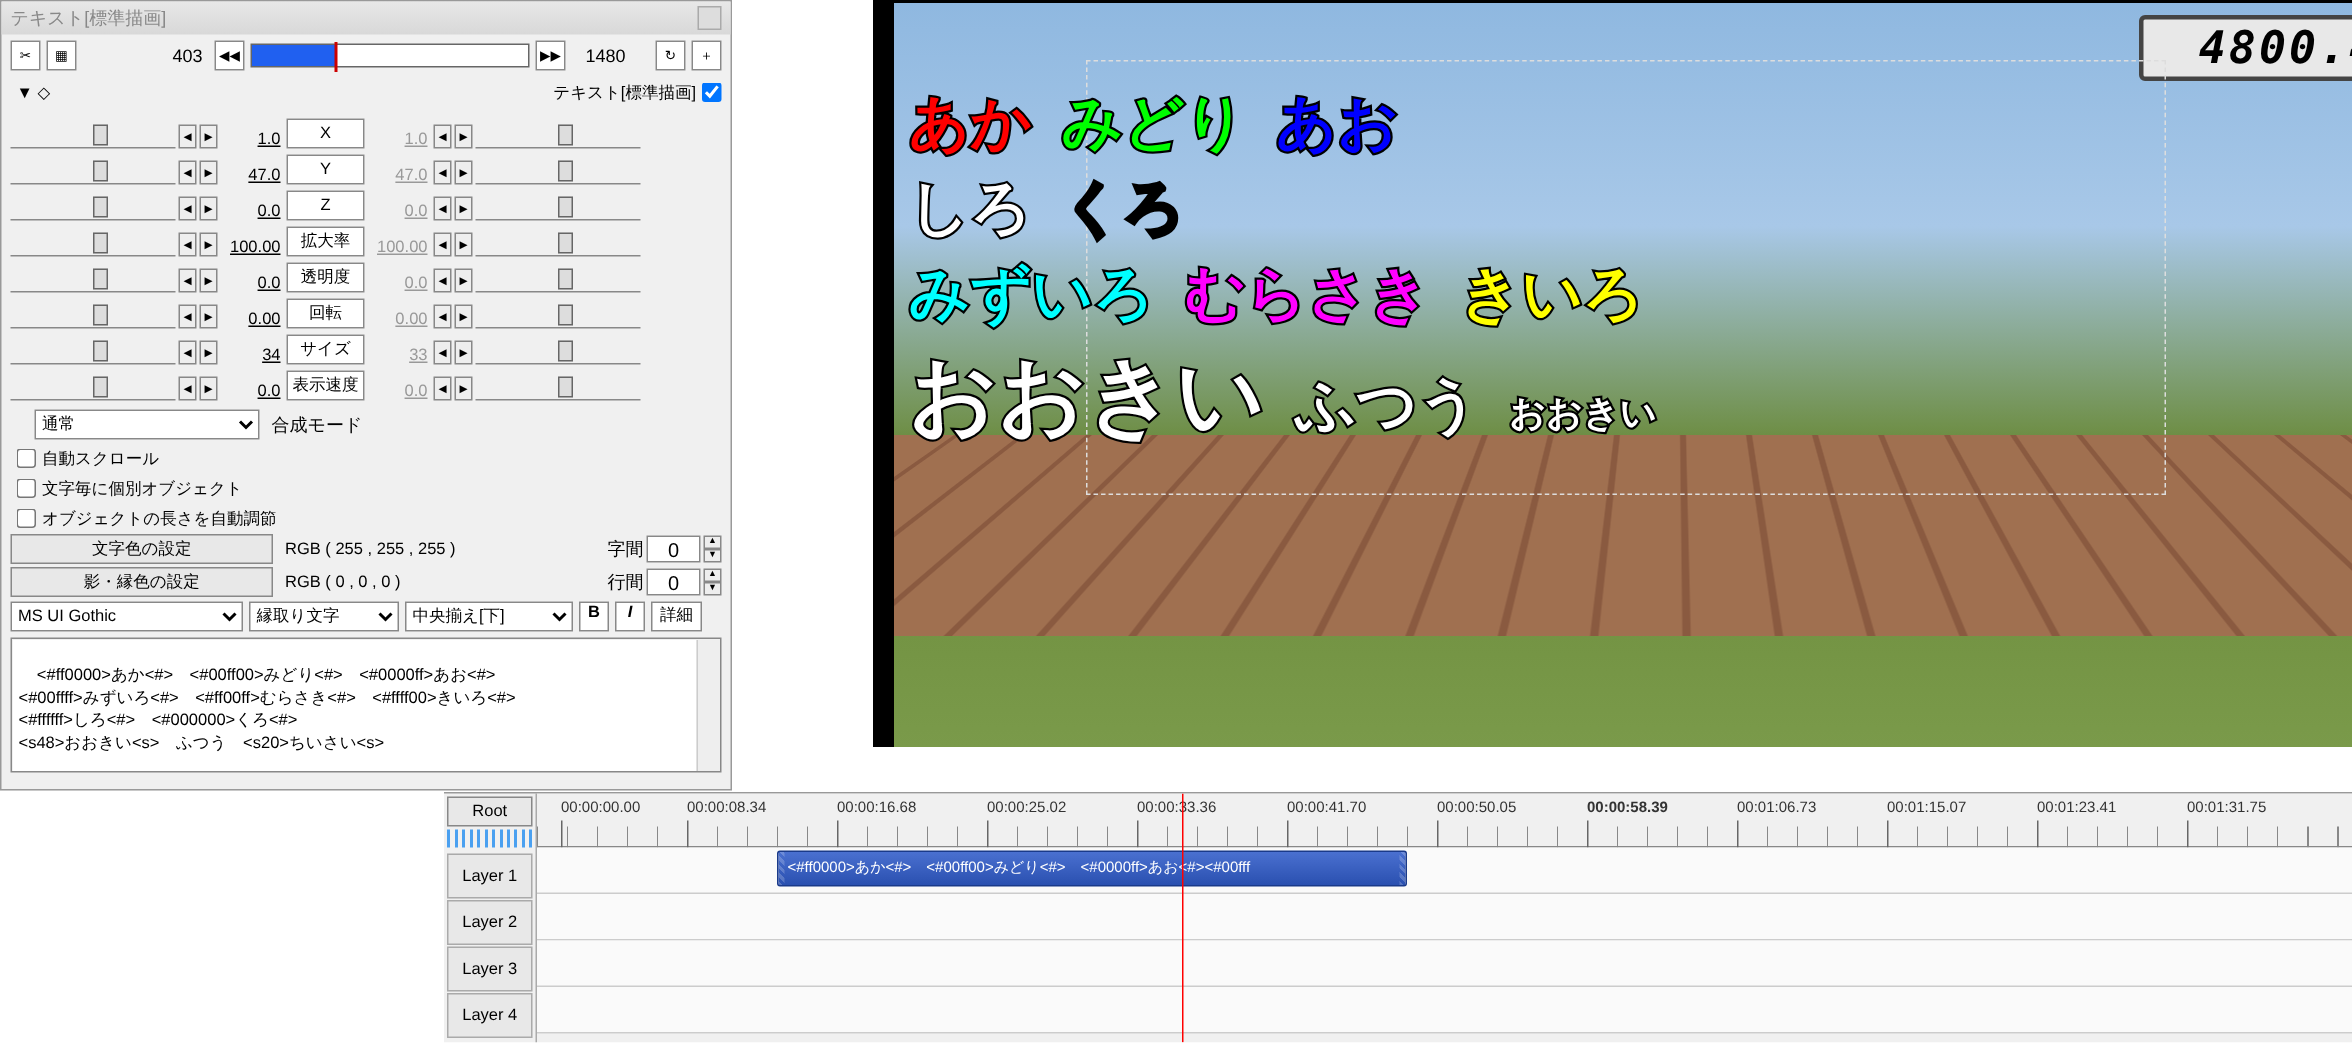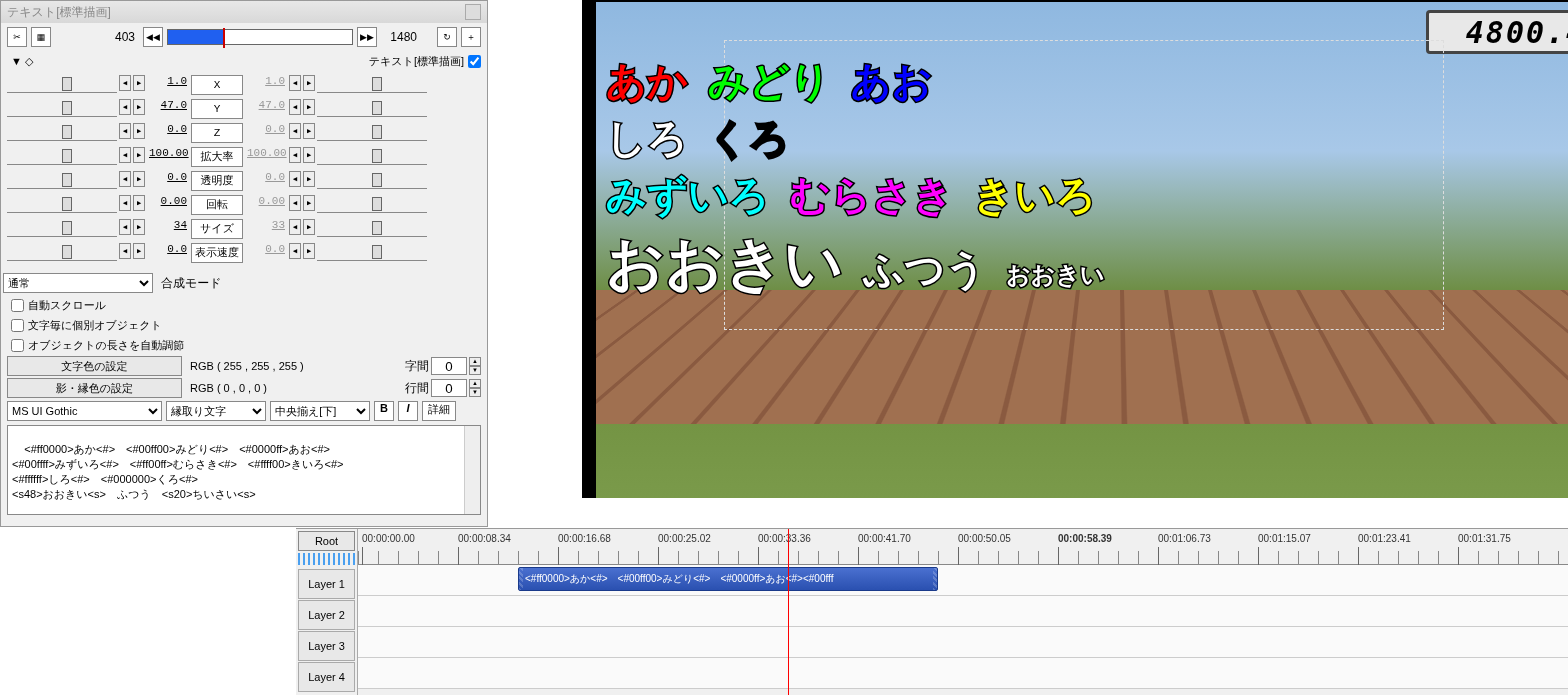--- a/index.html
+++ b/index.html
@@ -13,29 +13,29 @@
 .toolbar-row { height: 28px; display: flex; align-items: center; padding: 2px 6px; gap: 4px; }
 .tb-btn { width: 20px; height: 20px; border: 1px solid #888; background: #fff; display: inline-flex; align-items: center; justify-content: center; font-size: 9px; cursor: pointer; }
 .frame-num { width: 40px; text-align: right; padding-right: 4px; }
 .frame-slider { flex: 1; height: 16px; background: linear-gradient(to right, #2060f0 0%, #2060f0 30%, #fff 30%); border: 1px solid #666; position: relative; }
 .frame-slider::after { content:''; position:absolute; left:30%; top:-2px; width:2px; height:20px; background:#c00; }
 
 .sub-toolbar { height: 20px; display: flex; align-items: center; justify-content: flex-end; padding: 0 6px; gap: 4px; font-size: 11px; }
 .sub-toolbar .dd { font-size: 11px; }
 
 .param-grid { padding: 4px 6px; }
-.param-row { display: flex; align-items: flex-start; height: 24px; gap: 2px; font-family: Liberation Mono, monospace; }
+.param-row { display: flex; align-items: flex-end; height: 24px; gap: 2px; }
 .slider { width: 110px; height: 18px; position: relative; border-bottom: 1px solid #888; }
 .slider::before { content:''; position:absolute; left:50%; top:2px; width:8px; height:12px; background:#ddd; border:1px solid #666; }
 .spin-btn { width: 12px; height: 16px; border: 1px solid #888; background: #eee; font-size: 7px; display: flex; align-items: center; justify-content: center; cursor: pointer; }
 .val { width: 42px; text-align: right; text-decoration: underline; padding: 0 2px; font-size: 11px; }
 .val.gray { color: #999; }
 .param-btn { width: 52px; height: 20px; border: 1px solid #888; background: #fff; text-align: center; font-size: 11px; line-height: 18px; cursor: pointer; }
 
-.combo-row { height: 24px; display: flex; align-items: center; padding: 2px 2px; gap: 8px; }
+.combo-row { height: 24px; display: flex; align-items: center; padding: 2px 22px; gap: 8px; }
 select { height: 20px; font-size: 11px; border: 1px solid #888; background: #fff; }
 .check-row { height: 20px; display: flex; align-items: center; padding: 2px 10px; gap: 4px; font-size: 11px; }
 
 .color-row { display: flex; height: 22px; align-items: center; }
 .color-btn { width: 175px; height: 20px; border: 1px solid #888; background: #e8e8e8; text-align: center; font-size: 11px; line-height: 18px; cursor: pointer; }
 .color-val { flex: 1; padding-left: 8px; font-size: 11px; }
 .spacing { display: flex; align-items: center; gap: 2px; }
 .spacing input { width: 36px; height: 18px; text-align: center; border: 1px solid #888; }
 .spinv { display: flex; flex-direction: column; }
 .spinv .sb { width: 12px; height: 9px; border: 1px solid #888; background: #eee; font-size: 6px; text-align: center; line-height: 7px; cursor: pointer; }
@@ -241,21 +241,21 @@
             <div class="sb">▲</div>
             <div class="sb">▼</div>
           </div>
       </div>
     </div>
   </div>
 
   <div class="font-row">
     <select style="width:155px"><option>MS UI Gothic</option></select>
     <select style="width:100px"><option>縁取り文字</option></select>
-    <select style="width:100px"><option>中央揃え[下]</option></select>
+    <select style="width:112px"><option>中央揃え[下]</option></select>
     <div class="bi-btn">B</div>
     <div class="bi-btn" style="font-style:italic">I</div>
     <div class="detail-btn">詳細</div>
   </div>
 
   <div class="text-area">
     <span style="white-space:pre-wrap">&lt;#ff0000&gt;あか&lt;#&gt;　&lt;#00ff00&gt;みどり&lt;#&gt;　&lt;#0000ff&gt;あお&lt;#&gt;
 &lt;#00ffff&gt;みずいろ&lt;#&gt;　&lt;#ff00ff&gt;むらさき&lt;#&gt;　&lt;#ffff00&gt;きいろ&lt;#&gt;
 &lt;#ffffff&gt;しろ&lt;#&gt;　&lt;#000000&gt;くろ&lt;#&gt;
 &lt;s48&gt;おおきい&lt;s&gt;　ふつう　&lt;s20&gt;ちいさい&lt;s&gt;</span>
@@ -288,21 +288,21 @@
     <div id="layer-labels">
         <div class="layer-label">Layer 1</div>
         <div class="layer-label">Layer 2</div>
         <div class="layer-label">Layer 3</div>
         <div class="layer-label">Layer 4</div>
       </div>
   </div>
   <div class="tl-body">
     <div class="ruler" id="ruler">
       <div class="minor-ticks"></div>
-    <div class="tick" style="left: 4px;">00:00:00.00</div>
+    <div class="tick" style="left: 16px;">00:00:00.00</div>
         <div class="tick" style="left: 100px;">00:00:08.34</div>
         <div class="tick" style="left: 200px;">00:00:16.68</div>
         <div class="tick" style="left: 300px;">00:00:25.02</div>
         <div class="tick" style="left: 400px;">00:00:33.36</div>
         <div class="tick" style="left: 500px;">00:00:41.70</div>
         <div class="tick" style="left: 600px;">00:00:50.05</div>
         <div class="tick" style="left: 700px; font-weight: bold;">00:00:58.39</div>
         <div class="tick" style="left: 800px;">00:01:06.73</div>
         <div class="tick" style="left: 900px;">00:01:15.07</div>
         <div class="tick" style="left: 1000px;">00:01:23.41</div>

